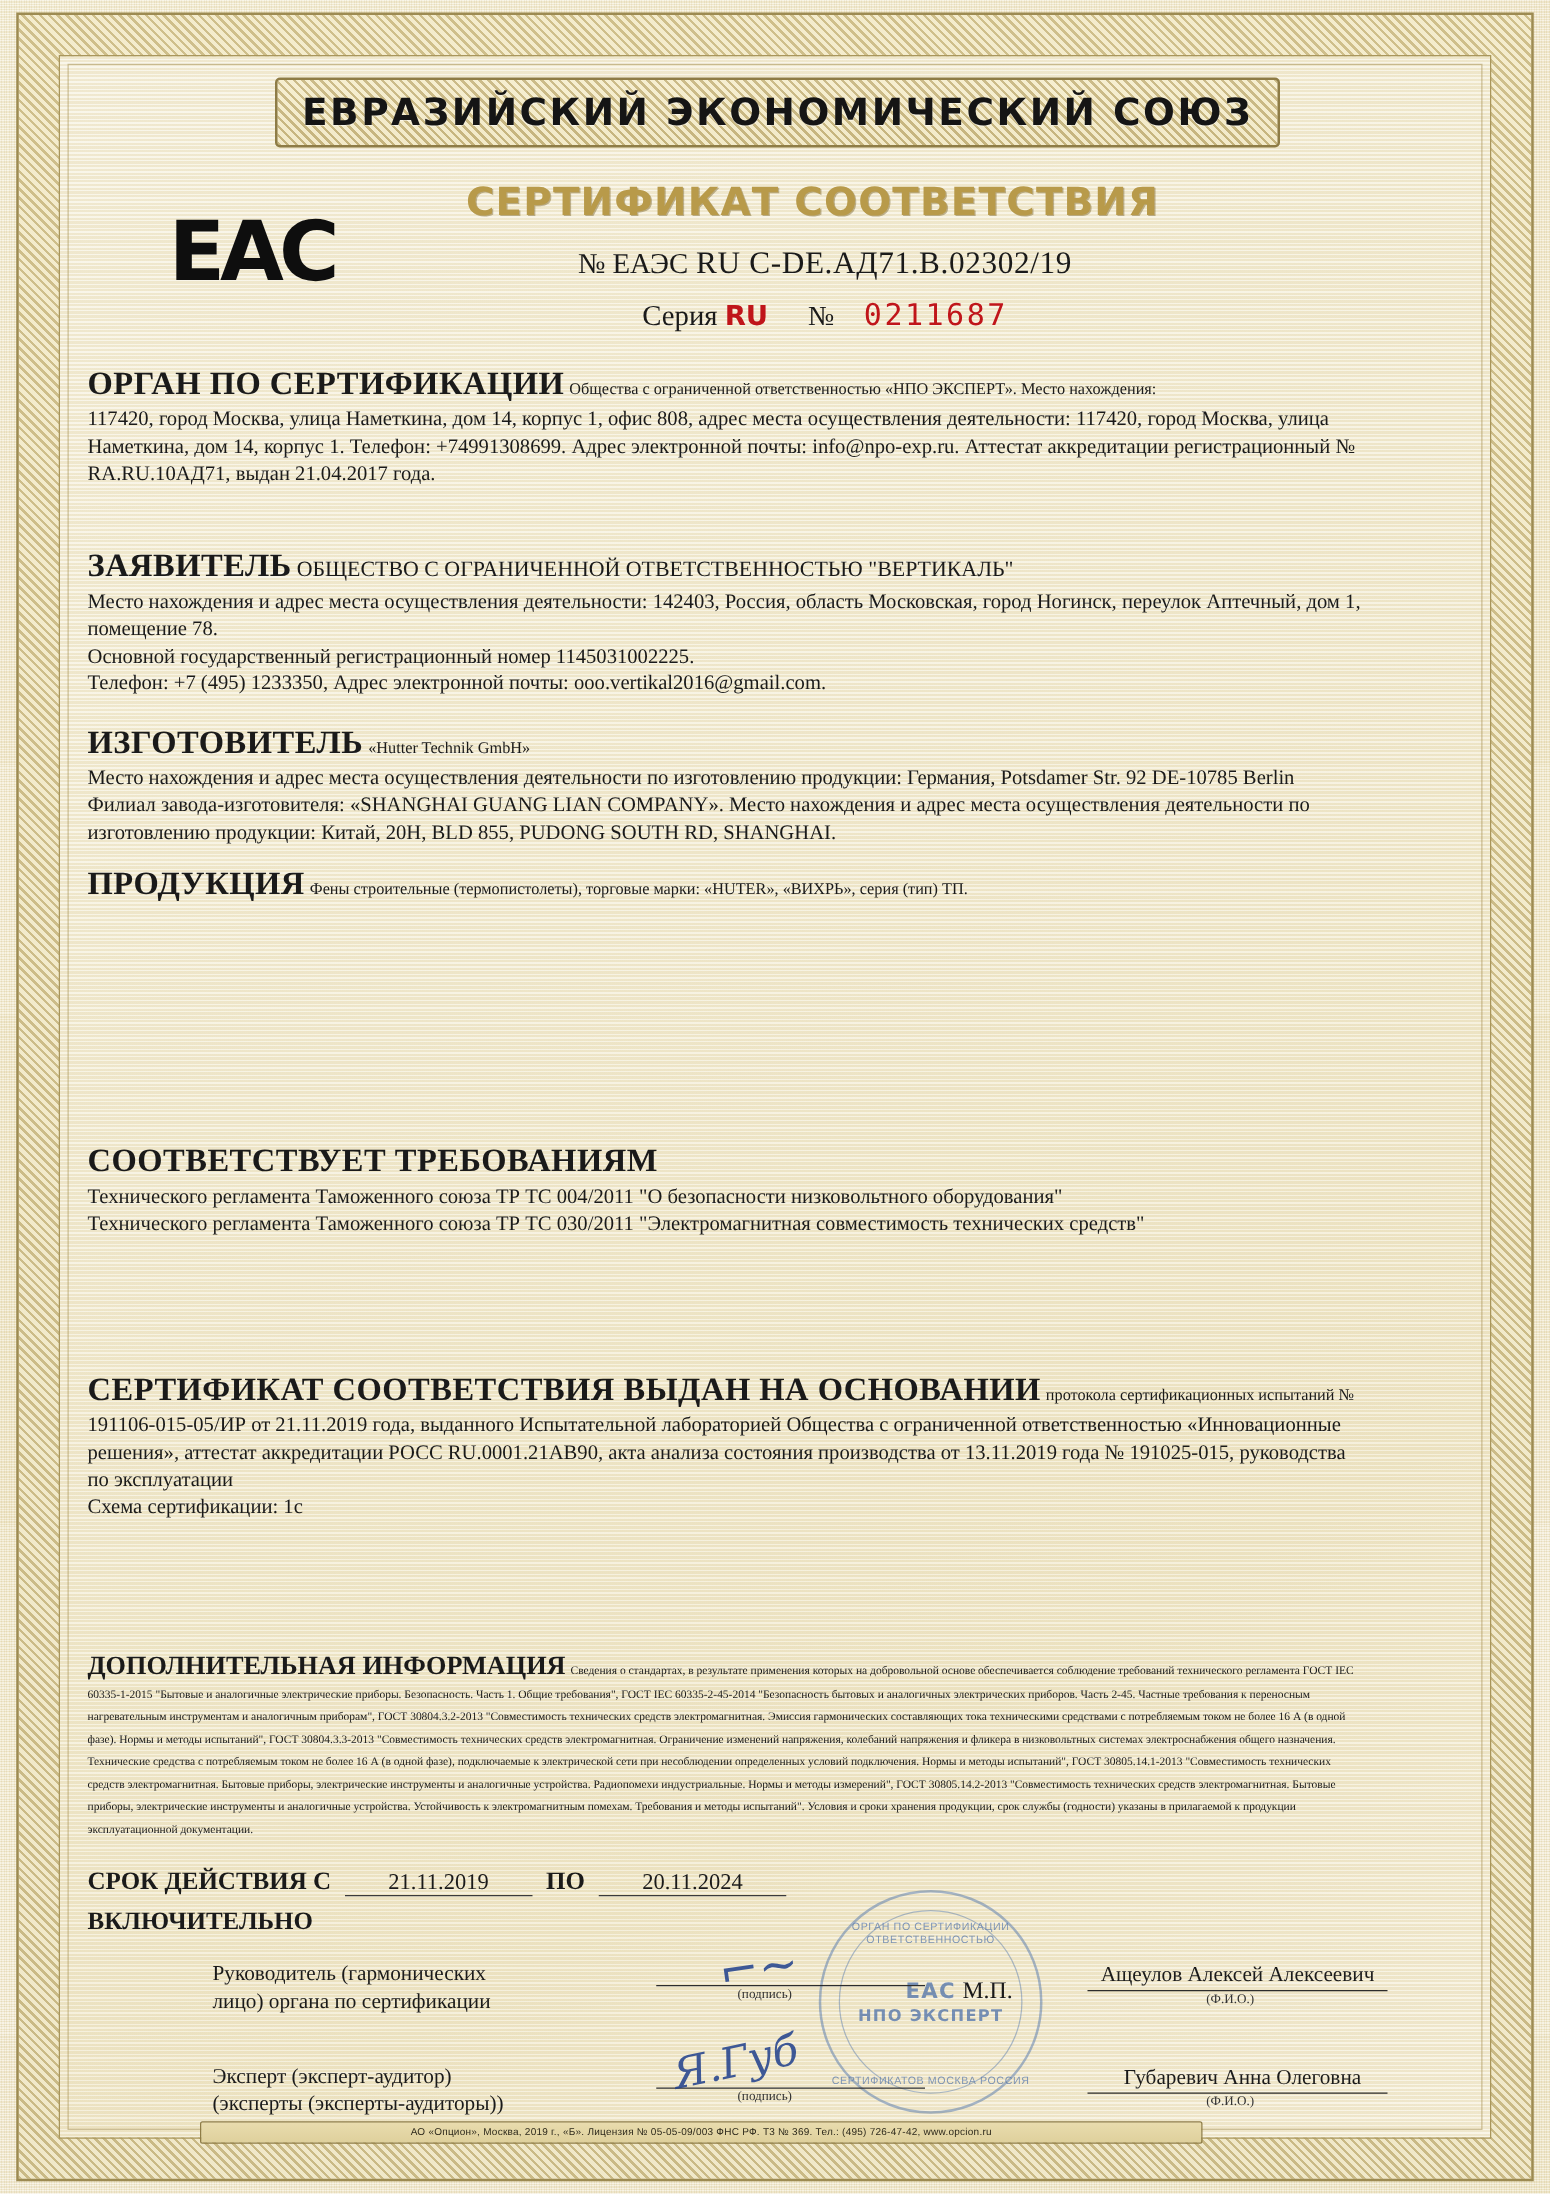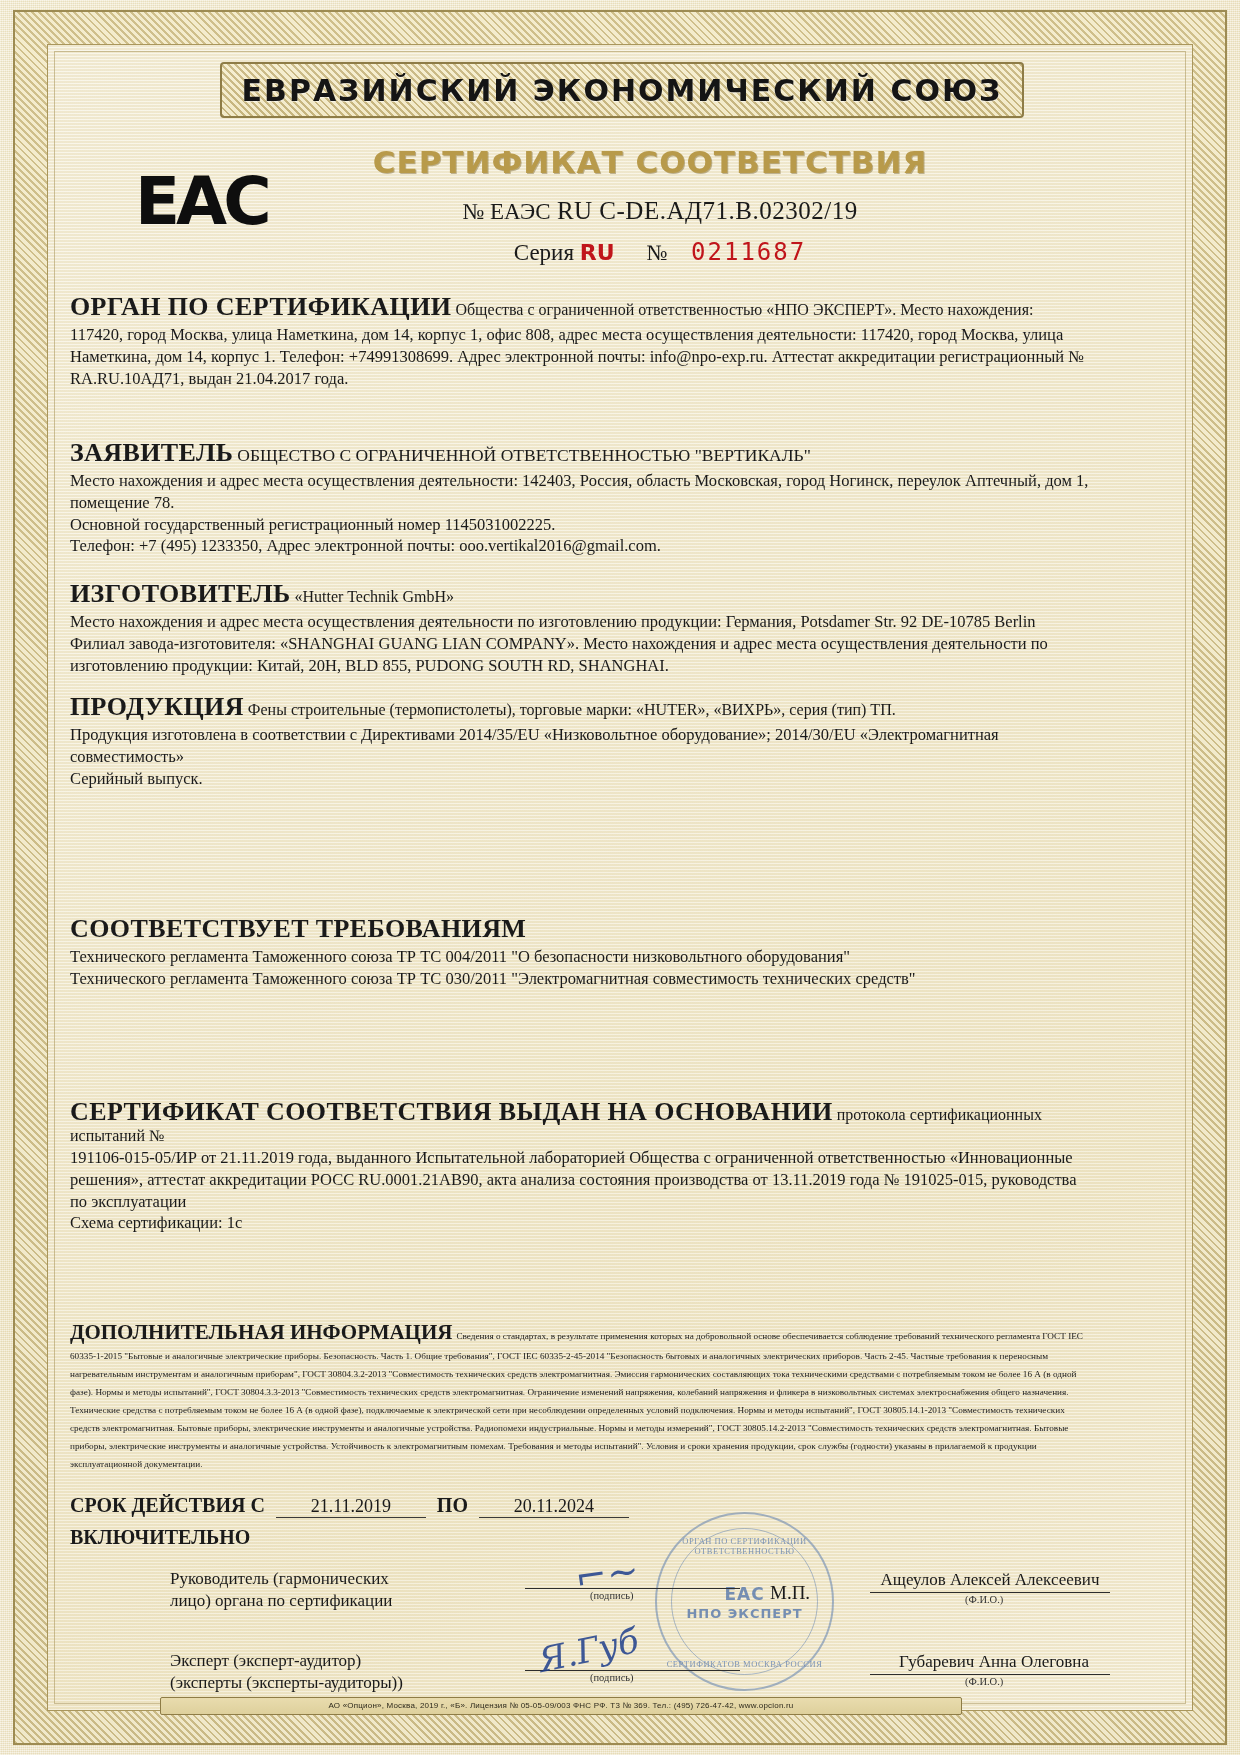--- a/index.html
+++ b/index.html
@@ -151,21 +151,21 @@
   
   .sect { position: absolute; width: 1020px; left: 10px; }
   .sect-head {
     font-family: "Liberation Serif", serif;
     font-weight: bold;
     font-size: 26px;
     letter-spacing: .4px;
     display: inline;
   }
   .sect-inline {
-    font-size: 16px;
+    font-size: 13px;
     display: inline;
   }
   .sect-body {
     font-size: 16.5px;
     line-height: 1.32;
     margin-top: 2px;
   }
 
   
   .addinfo-head {
@@ -253,21 +253,21 @@
     font-weight: bold;
     font-size: 17px;
     letter-spacing: 1px;
     color: rgba(60,100,165,0.8);
   }
   .stamp-top, .stamp-bottom {
     position: absolute;
     left: 0; right: 0;
     text-align: center;
     font-size: 8.5px;
-    font-family: Liberation Serif, serif;
+    font-family: Liberation Sans, sans-serif;
     color: rgba(60,100,165,0.75);
     letter-spacing: .5px;
   }
   .stamp-top { top: 22px; }
   .stamp-bottom { bottom: 20px; }
 
   .pen {
     position: absolute;
     font-family: "DejaVu Serif", serif;
     font-style: italic;
@@ -336,22 +336,20 @@
     <div class="sect" style="top:527px;">
       <span class="sect-head">ИЗГОТОВИТЕЛЬ</span>
       <span class="sect-inline">«Hutter Technik GmbH»</span>
       <div class="sect-body" style="white-space:pre-line;">Место нахождения и адрес места осуществления деятельности по изготовлению продукции: Германия, Potsdamer Str. 92 DE-10785 Berlin
 Филиал завода-изготовителя: «SHANGHAI GUANG LIAN COMPANY». Место нахождения и адрес места осуществления деятельности по изготовлению продукции: Китай, 20H, BLD 855, PUDONG SOUTH RD, SHANGHAI.</div>
     </div>
 
     <div class="sect" style="top:640px;">
       <span class="sect-head">ПРОДУКЦИЯ</span>
       <span class="sect-inline">Фены строительные (термопистолеты), торговые марки: «HUTER», «ВИХРЬ», серия (тип) ТП.</span>
-      <div class="sect-body" style="white-space:pre-line;">Продукция изготовлена в соответствии с Директивами 2014/35/EU «Низковольтное оборудование»; 2014/30/EU «Электромагнитная совместимость»
-Серийный выпуск.</div>
     </div>
 
 
     <div class="sect" style="top:862px;">
       <span class="sect-head">СООТВЕТСТВУЕТ ТРЕБОВАНИЯМ</span>
       <div class="sect-body" style="white-space:pre-line;">Технического регламента Таможенного союза ТР ТС 004/2011 "О безопасности низковольтного оборудования"
 Технического регламента Таможенного союза ТР ТС 030/2011 "Электромагнитная совместимость технических средств"</div>
     </div>
 
     <div class="sect" style="top:1045px;">

